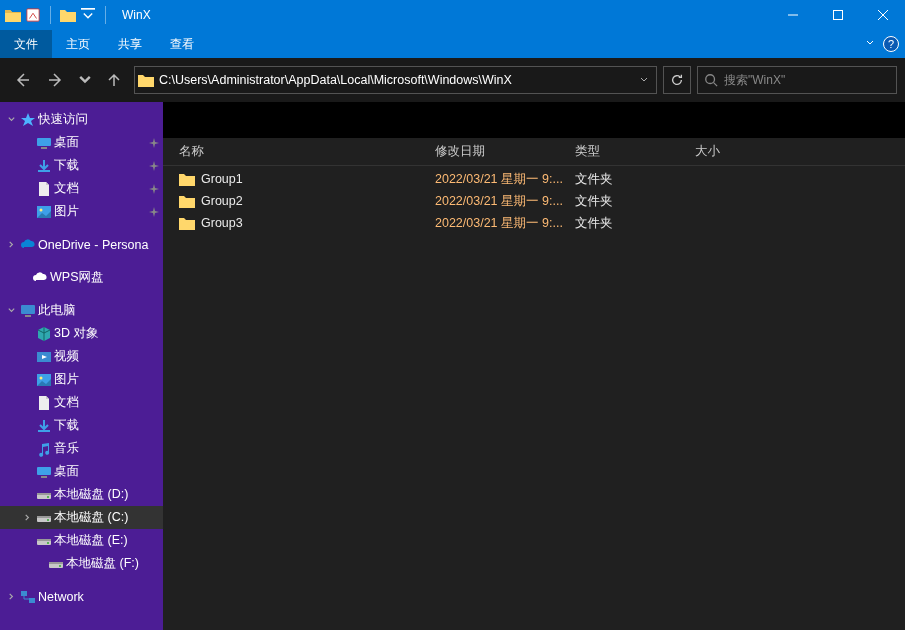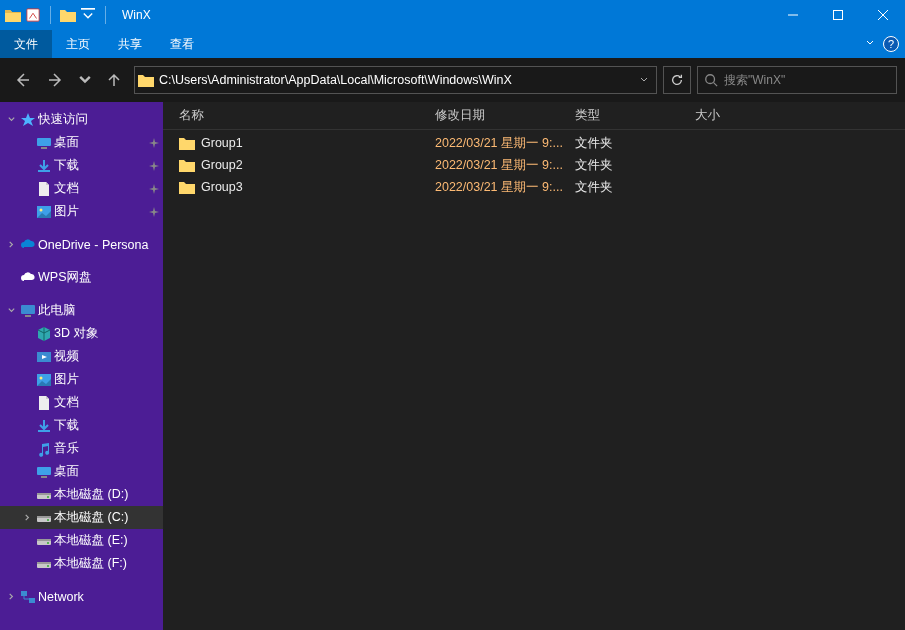--- a/index.html
+++ b/index.html
@@ -47,21 +47,21 @@
 .side-item.selected{ background:#333;}
 .side-item .exp { width:14px; display:flex; align-items:center; justify-content:center;}
 .side-item .exp svg{ width:9px; height:9px; stroke:#aaa; fill:none; stroke-width:1.3;}
 .side-item .ico { width:20px; display:flex; align-items:center; justify-content:center;}
 .side-item .ico svg{ width:16px; height:16px;}
 .side-item .lbl{ flex:1; white-space:nowrap; overflow:hidden;}
 .side-item .pin { width:18px; display:flex; align-items:center; justify-content:center;}
 .side-item .pin svg { width:10px; height:10px; fill:#888;}
 .side-gap{ height:10px; }
 
-.content { flex:1; background:#202020; display:flex; flex-direction:column; overflow:hidden;}
+.content { flex:1; background:#202020; display:flex; flex-direction:column; overflow:hidden;margin-top:36px;}
 .col-headers { height:28px; display:flex; align-items:center; color:#ccc; font-size:12.5px; border-bottom:1px solid #333; padding-left:16px;}
 .col-headers .col { padding-right:10px; }
 .col.name{ width:256px;}
 .col.date{ width:140px;}
 .col.type{ width:120px;}
 .col.size{ width:80px;}
 
 .rows{ flex:1; overflow:auto; padding-top:2px;}
 .row{ height:22px; display:flex; align-items:center; color:#eaeaea; font-size:12.5px; padding-left:16px; cursor:pointer;}
 .row .ico{ width:22px; display:flex; align-items:center;}
@@ -277,21 +277,21 @@
         </span>
       <span class="ico">
           <svg viewBox="0 0 16 16">
             <path d="M4 11a3 3 0 010-6 4 4 0 017-1 3 3 0 011 6H4z" fill="#0a84d6"></path>
           </svg>
         </span>
       <span class="lbl">OneDrive - Persona</span>
     </div>
 
     <div class="side-gap"></div>
-    <div class="side-item" style="padding-left:4px">
+    <div class="side-item" style="padding-left:16px">
       <span class="exp"></span>
       <span class="ico">
           <svg viewBox="0 0 16 16">
             <path d="M4 11a3 3 0 010-6 4 4 0 017-1 3 3 0 011 6H4z" fill="#fff"></path>
           </svg>
         </span>
       <span class="lbl">WPS网盘</span>
     </div>
 
     <div class="side-gap"></div>
@@ -410,21 +410,21 @@
           <span class="exp"></span>
           <span class="ico">
             <svg viewBox="0 0 16 16">
               <rect x="1" y="6" width="14" height="6" rx="1" fill="#c8c8c8"></rect>
               <rect x="1" y="6" width="14" height="2" fill="#999"></rect>
               <circle cx="12" cy="10" r="1" fill="#3a3"></circle>
             </svg>
           </span>
           <span class="lbl">本地磁盘 (E:)</span>
         </div>
-        <div class="side-item" style="padding-left: 20px;">
+        <div class="side-item" style="padding-left: 32px;">
           <span class="exp"></span>
           <span class="ico">
             <svg viewBox="0 0 16 16">
               <rect x="1" y="6" width="14" height="6" rx="1" fill="#c8c8c8"></rect>
               <rect x="1" y="6" width="14" height="2" fill="#999"></rect>
               <circle cx="12" cy="10" r="1" fill="#3a3"></circle>
             </svg>
           </span>
           <span class="lbl">本地磁盘 (F:)</span>
         </div>

